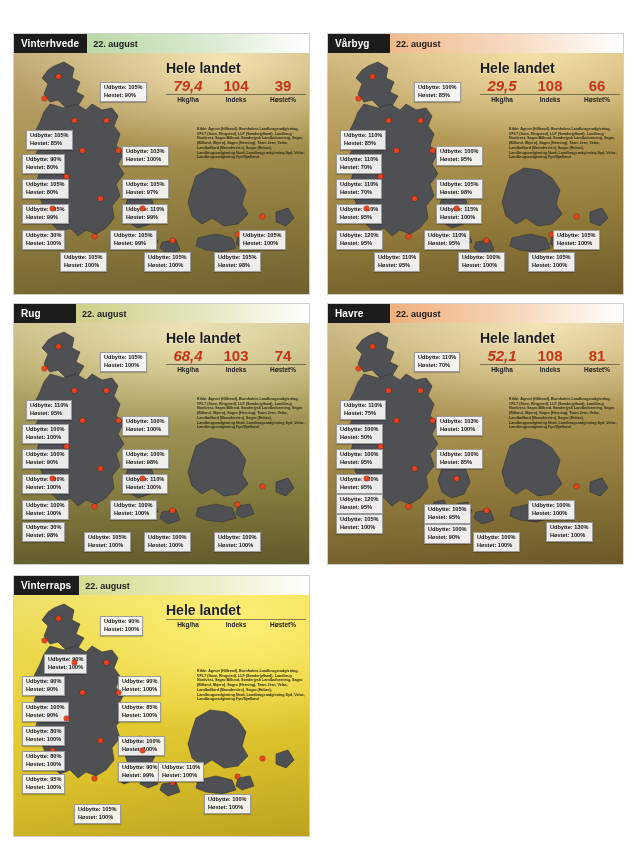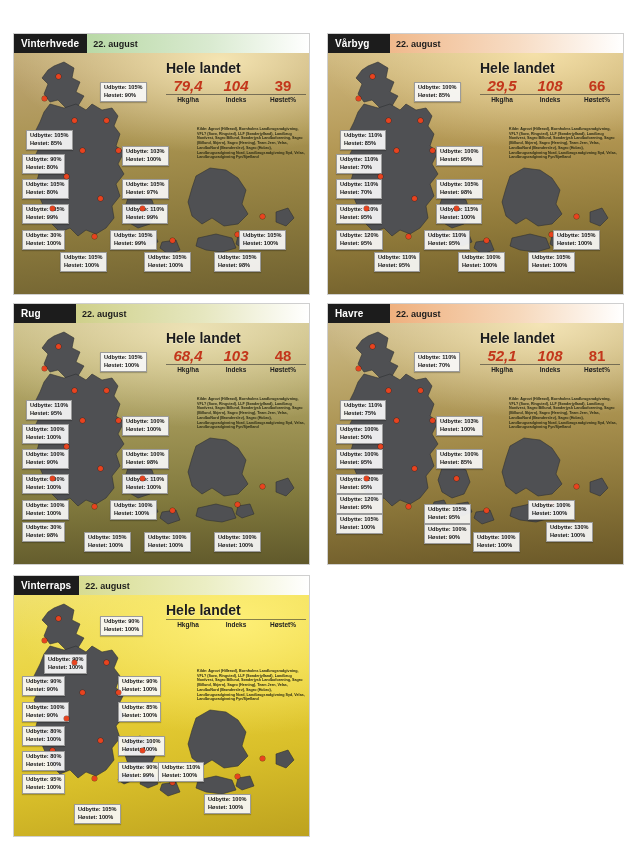--- a/index.html
+++ b/index.html
@@ -98,21 +98,21 @@
     text-shadow: 0 1px 0 rgba(255,255,255,.45);
   }
   .headline .nums {
     display: flex; gap: 6px; align-items: baseline;
   }
   .headline .nums span {
     font-size: 15px; font-weight: bold; color: #c3361b;
     text-align: center;
   }
   .n1 { width: 44px; font-style: italic; }
-  .n2 { width: 40px; font-style: italic; }
+  .n2 { width: 40px; }
   .n3 { width: 42px; }
   .headline .labs {
     display: flex; gap: 6px; margin-top: 0px;
     border-top: 1px solid rgba(40,40,40,.55);
     padding-top: 1px;
   }
   .headline .labs span {
     font-size: 6.5px; font-weight: bold; color: #222; text-align: center;
   }
   .l1 { width: 44px; }
@@ -409,21 +409,21 @@
 
           <path d="M256 156 L268 152 L274 162 L266 170 L256 166 Z"></path>
         </g>
       </svg>
     </div>
     <div class="headline">
       <div class="h-title">Hele landet</div>
       <div class="nums">
         <span class="n1">68,4</span>
         <span class="n2">103</span>
-        <span class="n3">48</span>
+        <span class="n3">74</span>
       </div>
       <div class="labs">
         <span class="l1">Hkg/ha</span>
         <span class="l2">Indeks</span>
         <span class="l3">Høstet%</span>
       </div>
     </div>
     <div class="source" style="left: 183px; top: 93px;">Kilde: Agrovi (Hillerød), Bornholms Landbrugsrådgivning, VFL? (Sorø, Ringsted), LLF (Sønderjylland), Landbrug Nordvest, Sagro Billund, Sønderjysk Landboforening, Sagro (Billund, Skjern), Sagro (Herning), Team Jern, Velas, LandboNord (Brønderslev), Sagro (Hobro), Landbrugsrådgivning Nord, Landbrugsrådgivning Syd, Velas, Landbrugsrådgivning Fyn/Sjælland</div>
   <div class="dot" style="left: 42px; top: 40px;"></div>
       <div class="box" style="left: 86px; top: 48px;">

